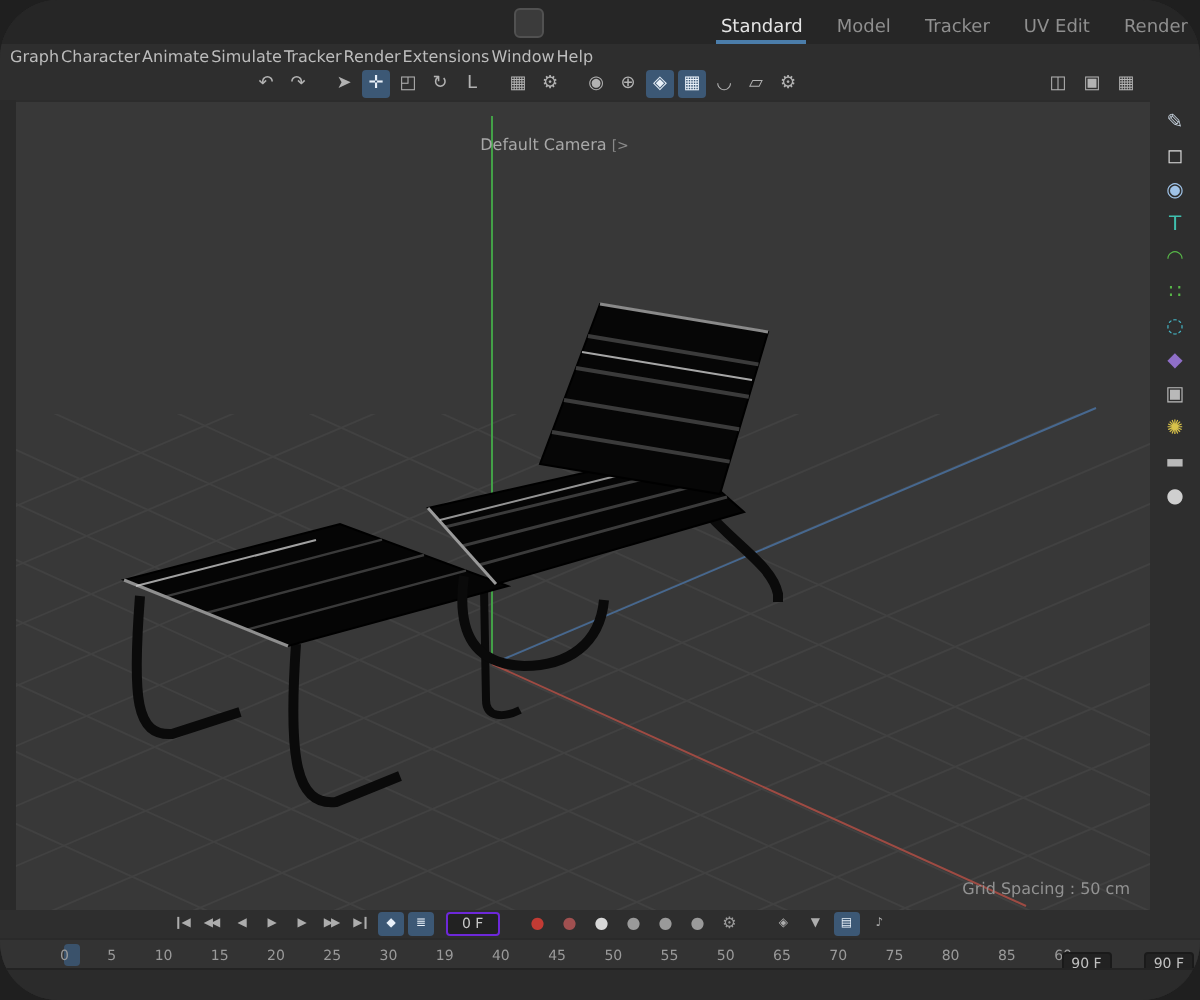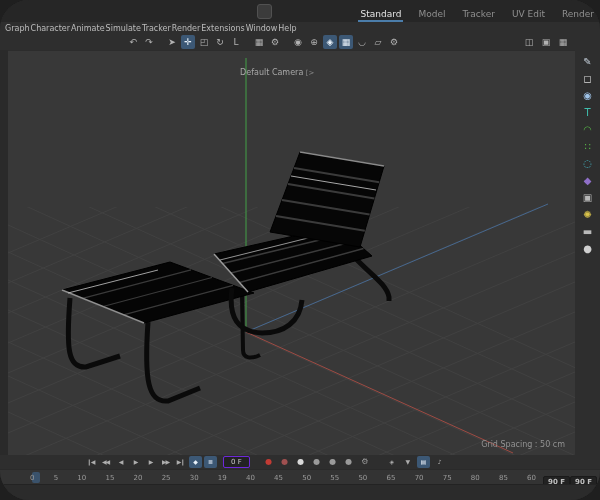--- a/index.html
+++ b/index.html
@@ -55,21 +55,21 @@
   .ffield{background:#222;border:1px solid #6d28d9;border-radius:2px;color:#c8c8c8;
           font-size:7px;padding:1px 7px;margin:0 6px;}
   .recgroup{display:flex;gap:3px;align-items:center;margin-left:6px;}
   .extragroup{display:flex;gap:3px;align-items:center;margin-left:14px;}
 
   
   .ruler{position:absolute;top:469px;left:0;right:0;height:15px;background:#333333;border-top:1px solid #2a2a2a;}
   .playhead{position:absolute;left:32px;top:2px;width:8px;height:11px;background:#3c5875;border-radius:2px;opacity:.85;}
   .ruler-track{position:absolute;left:30px;right:64px;top:0;bottom:0;display:flex;
                justify-content:space-between;align-items:center;font-size:7px;color:#9a9a9a;}
-  .rfields{position:absolute;right:3px;top:6px;display:flex;gap:0;font-weight:bold;}
+  .rfields{position:absolute;right:3px;top:6px;display:flex;gap:16px;}
   .rfield{background:#222;border:1px solid #1a1a1a;border-radius:2px;color:#c0c0c0;font-size:7px;padding:0 4px;line-height:10px;}
 
   
   .statusbar{position:absolute;top:484px;left:0;right:0;height:16px;background:#2b2b2b;border-top:1px solid #232323;}
 </style>
 </head>
 <body>
 
 <div class="window">
 

